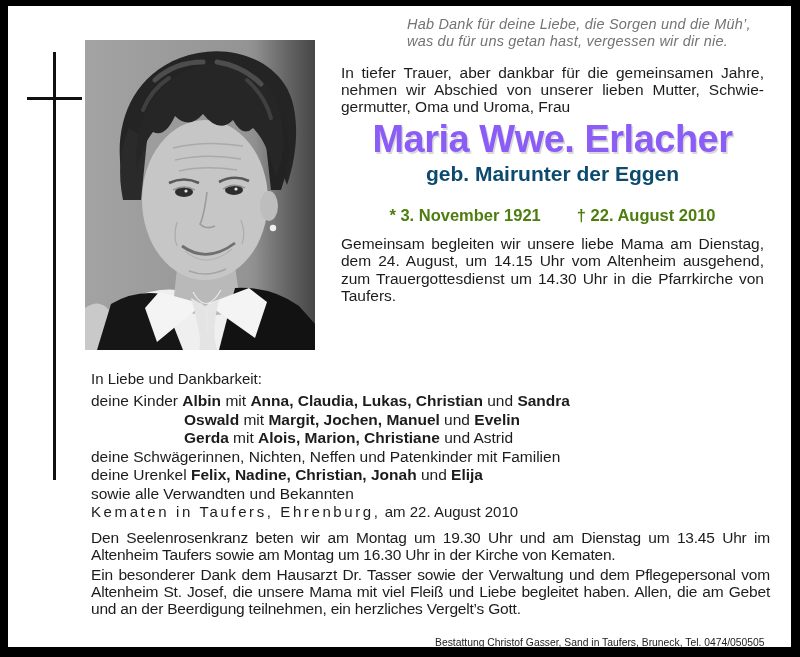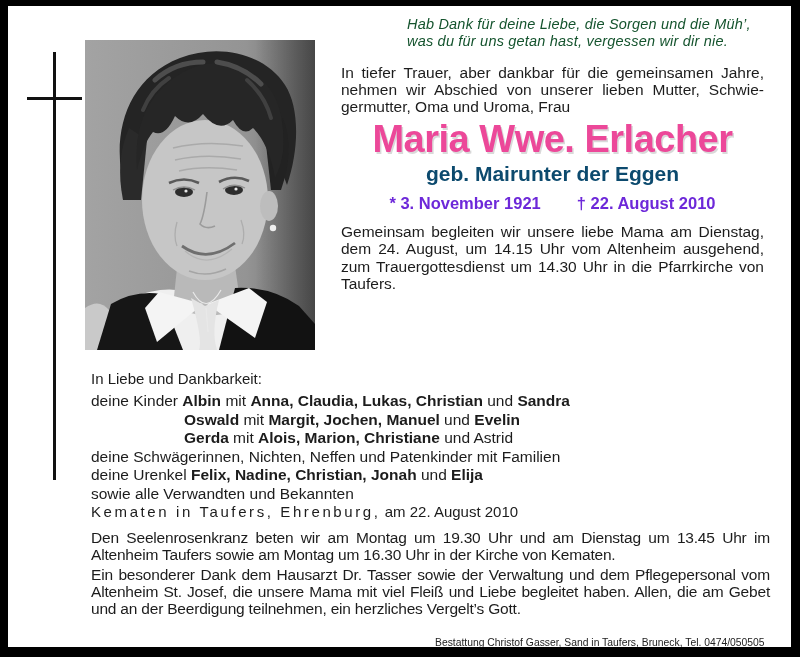--- a/index.html
+++ b/index.html
@@ -13,30 +13,30 @@
     border-width:6px 9px 10px 8px; pointer-events:none; z-index:20;
   }
   .cross-v { position:absolute; left:53px; top:52px; width:3px; height:428px; background:#111; }
   .cross-h { position:absolute; left:27px; top:97px; width:55px; height:3px; background:#111; }
   .photo { position:absolute; left:85px; top:40px; width:230px; height:310px; }
   .photo svg { display:block; width:100%; height:100%; }
 
   .col-right { position:absolute; left:341px; top:0; width:423px; }
   .quote {
     margin-top:16px; margin-left:66px; font-style:italic;
-    font-size:14.5px; line-height:16.8px; letter-spacing:0.2px; color:#14532d;
+    font-size:14.5px; line-height:16.8px; letter-spacing:0.2px; color:#737373;
   }
   .intro { margin-top:14px; font-size:15.5px; line-height:17.4px; text-align:justify; }
   .name {
-    margin-top:2px; font-size:38px; font-weight:700; color:#ec4899;
+    margin-top:2px; font-size:38px; font-weight:700; color:#8b5cf6;
     letter-spacing:-0.5px; text-align:center; white-space:nowrap;
     text-shadow:1.5px 1.5px 0 rgba(0,0,0,0.15);
   }
   .maiden { font-size:21px; font-weight:700; text-align:center; margin-top:1px; color:#0c4a6e; }
-  .dates { display:flex; justify-content:center; gap:36px; font-size:16.5px; font-weight:700; margin-top:8px; color:#6d28d9; }
+  .dates { display:flex; justify-content:center; gap:36px; font-size:16.5px; font-weight:700; margin-top:20px; color:#4d7c0f; }
   .rpara { font-size:15.5px; line-height:17.4px; text-align:justify; margin-top:10px; }
 
   .lower { position:absolute; left:91px; top:370px; width:679px; }
   .gratitude { font-size:15px; }
   .family { margin-top:5px; font-size:15.5px; line-height:18.5px; }
   .family .indented { padding-left:93px; }
   .place-date { font-size:15px; }
   .place-date .spaced { letter-spacing:2.6px; }
   .lpara { font-size:15.5px; line-height:17px; text-align:justify; letter-spacing:-0.2px; }
   .lpara.first { margin-top:9px; }

